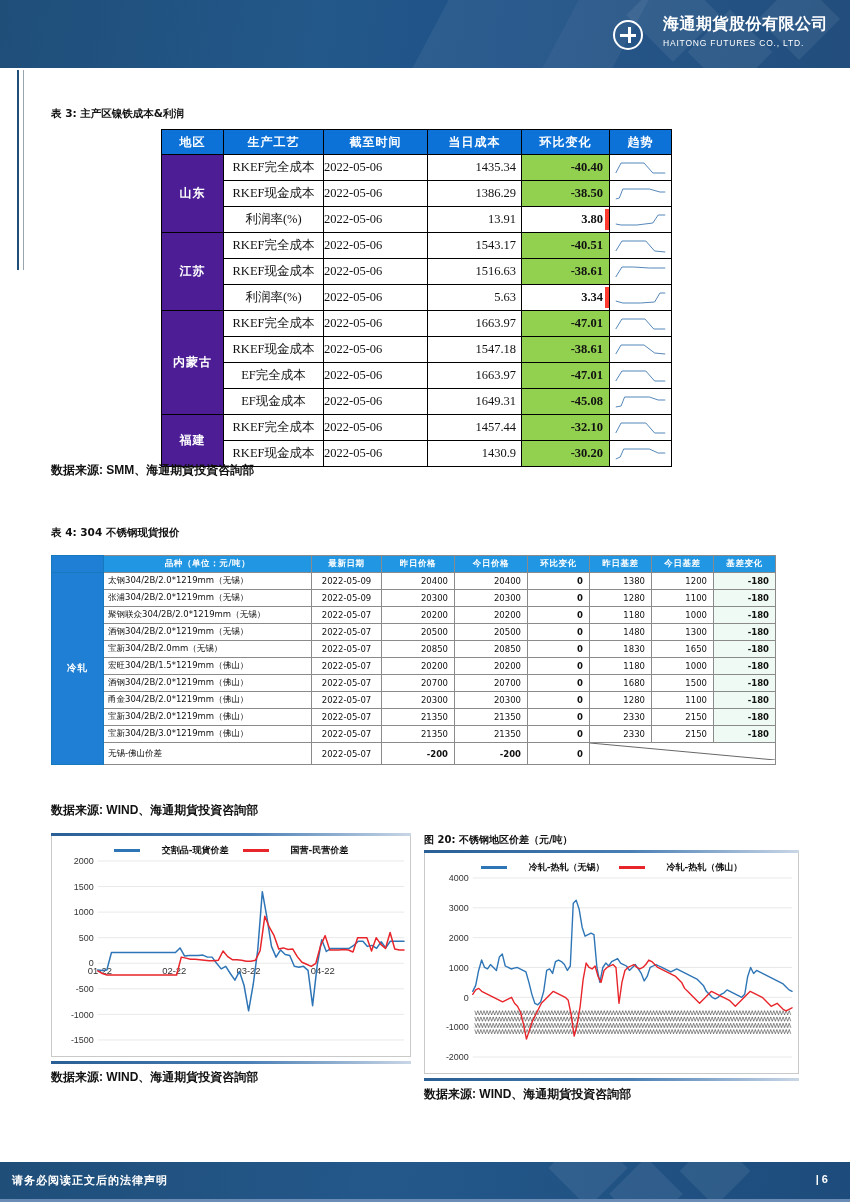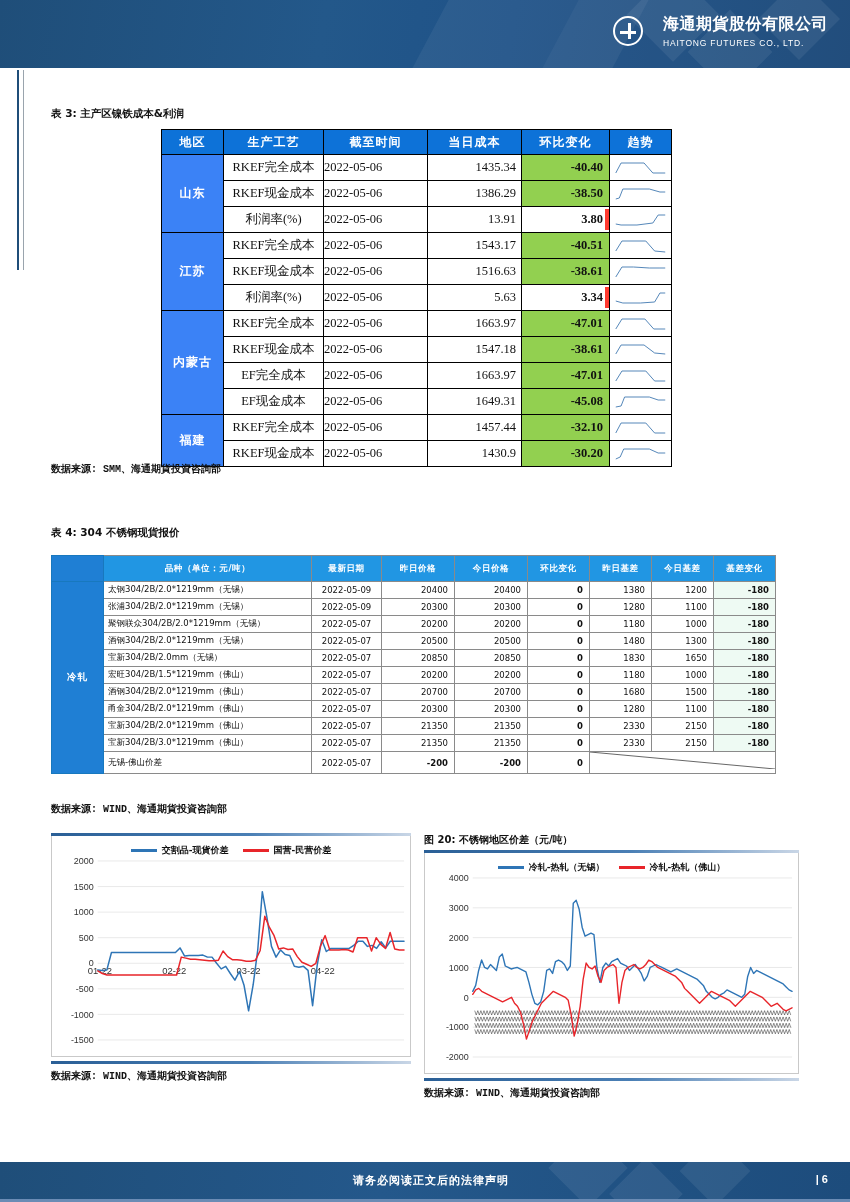--- a/index.html
+++ b/index.html
@@ -22,21 +22,21 @@
     position:absolute; top:-40px; width:200px; height:150px;
     background: rgba(255,255,255,0.055);
     transform: skewX(-28deg);
   }
   .header .diamond {
     position:absolute; background: rgba(255,255,255,0.07);
     transform: rotate(45deg);
   }
   .logo-wrap {
     position:absolute; right:22px; top:16px;
-    display:flex; align-items:flex-start; gap:20px;
+    display:flex; align-items:flex-end; gap:20px;
   }
   .logo-mark {
     width:30px; height:30px; border-radius:50%;
     border:2px solid #ffffff; position:relative; flex:none;
   }
   .logo-mark:before, .logo-mark:after {
     content:""; position:absolute; background:#fff;
   }
   .logo-mark:before { left:5px; top:12.5px; width:16px; height:3px; }
   .logo-mark:after  { left:12.5px; top:5px; width:3px; height:16px; }
@@ -56,34 +56,34 @@
   }
 
   
   .page { position:absolute; left:0; top:68px; width:850px; }
 
   .cap {
     font-size:10.5px; font-weight:bold; color:#111;
     font-family:"DejaVu Sans","Liberation Sans",sans-serif;
   }
   .src {
-    font-size:10px; font-weight:bold; color:#111;
-    font-family:Liberation Mono, monospace;
+    font-size:12px; font-weight:bold; color:#111;
+    font-family:Liberation Sans, sans-serif;
   }
 
   
   .t3-wrap { position:absolute; left:161px; top:61px; }
   table.t3 { border-collapse:collapse; font-family:Liberation Serif, serif;padding-left:12px; }
   table.t3 td, table.t3 th { border:1px solid #000; padding:0; }
   .t3 th {
     background:#0d72d8; color:#fff; font-size:12px; font-weight:bold;
     height:25px; letter-spacing:1px;
   }
   .t3 .region {
-    background:#3b82f6; color:#fff; font-size:12px; font-weight:bold;
+    background:#4c1d95; color:#fff; font-size:12px; font-weight:bold;
     text-align:center; width:62px; letter-spacing:1px;
     border-left:1px solid #000; border-right:1px solid #000;
   }
   .t3 td.proc { width:100px; text-align:center; font-size:12.5px; height:26px; color:#111; }
   .t3 td.date { width:104px; text-align:left; font-size:12.5px; color:#111; }
   .t3 td.cost { width:94px; text-align:right; padding-right:5px; font-size:12.5px; color:#111; }
   .t3 td.chg  { width:88px; text-align:right; padding-right:6px; font-size:12.5px;
                 font-weight:bold; color:#111; position:relative; }
   .t3 td.chg.green { background:#92d050; }
   .t3 td.chg .redbar {
@@ -91,21 +91,21 @@
   }
   .t3 td.trend { width:62px; height:26px; padding:2px 4px; }
   .spark { display:block; width:100%; height:20px; }
 
   
   .t4-wrap { position:absolute; left:51px; top:487px; }
   table.t4 { border-collapse:collapse; font-family:"DejaVu Sans","Liberation Sans",sans-serif; }
   table.t4 td, table.t4 th { border:1px solid #8a8a8a; padding:0; }
   .t4 th {
     background:#2196e3; color:#fff; font-size:8.5px; font-weight:bold;
-    height:26px; letter-spacing:0.6px; border:1px solid #1878be;
+    height:17px; letter-spacing:0.6px; border:1px solid #1878be;
   }
   .t4 .lead {
     background:#1f7fd4; border:1px solid #1878be; width:52px;
     color:#fff; font-size:9.5px; font-weight:bold; text-align:center; letter-spacing:1px;
   }
   .t4 td.name { width:208px; font-size:8.5px; padding-left:4px; color:#111; height:17px; }
   .t4 td.num  { text-align:right; padding-right:6px; font-size:8.5px; color:#111; }
   .t4 td.ctr  { text-align:center; font-size:8.5px; color:#111; }
   .t4 td.bold { font-weight:bold; }
   .t4 .w-date { width:70px; }
@@ -122,36 +122,36 @@
                  font-family:"DejaVu Sans","Liberation Sans",sans-serif; }
   .panel-rule {
     height:3px; width:100%;
     background:linear-gradient(90deg,#2a5f96 0%,#4a7fb5 55%,#c9d6e6 100%);
   }
   .panel-box {
     border-left:1px solid #c9c9c9; border-right:1px solid #c9c9c9;
     border-bottom:1px solid #c9c9c9;
   }
   .legend { display:flex; justify-content:center; gap:14px; padding-top:8px; }
-  .legend-item { display:flex; align-items:center; gap:5px; }
+  .legend-item { display:flex; align-items:center; gap:22px; }
   .legend-swatch { width:26px; height:3px; display:block; }
   .legend-label { font-size:9px; font-weight:bold; color:#111;
                   font-family:"DejaVu Sans","Liberation Sans",sans-serif; }
   .plot { width:100%; display:block; }
   .src-row { margin-top:4px; }
 
   
   .footer {
     position:absolute; left:0; bottom:0; width:850px; height:40px;
     background:linear-gradient(95deg,#1f4e79 0%,#24588b 45%,#1d4c7c 100%);
     overflow:hidden;
   }
   .footer .diamond { position:absolute; background:rgba(255,255,255,0.075); transform:rotate(45deg); }
   .footer-text {
-    position:absolute; left:12px; right:0; top:11px; text-align:center;
+    position:absolute; left:12px; right:0; top:11px; text-align:left;
     color:#fff; font-size:11px; font-weight:bold; letter-spacing:1px;
     font-family:"DejaVu Sans","Liberation Sans",sans-serif;
   }
   .footer-page {
     position:absolute; right:22px; top:11px; color:#fff; font-size:11px; font-weight:bold;
     font-family:"Liberation Sans",sans-serif;
   }
   .footer-under { position:absolute; left:0; bottom:0; width:850px; height:3px; background:#6b8cb5; }
 </style>
 </head>

